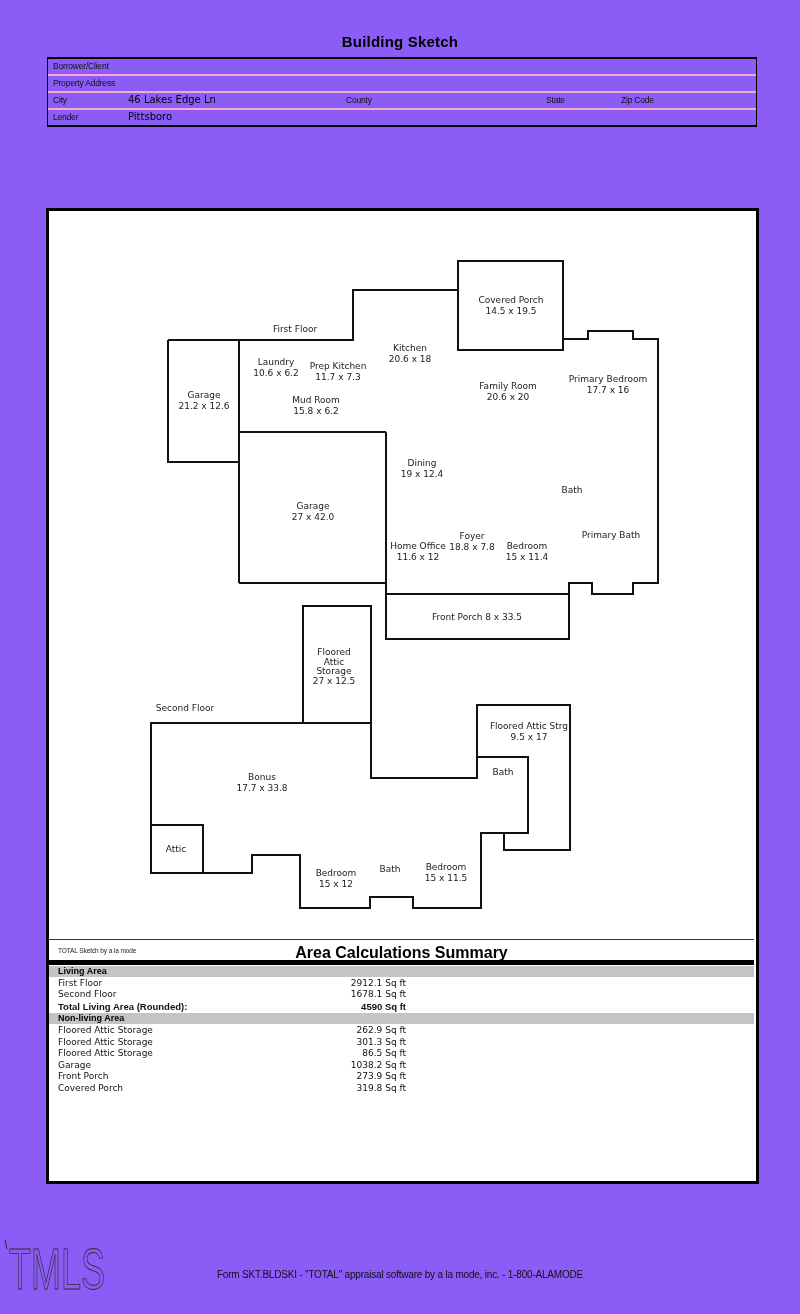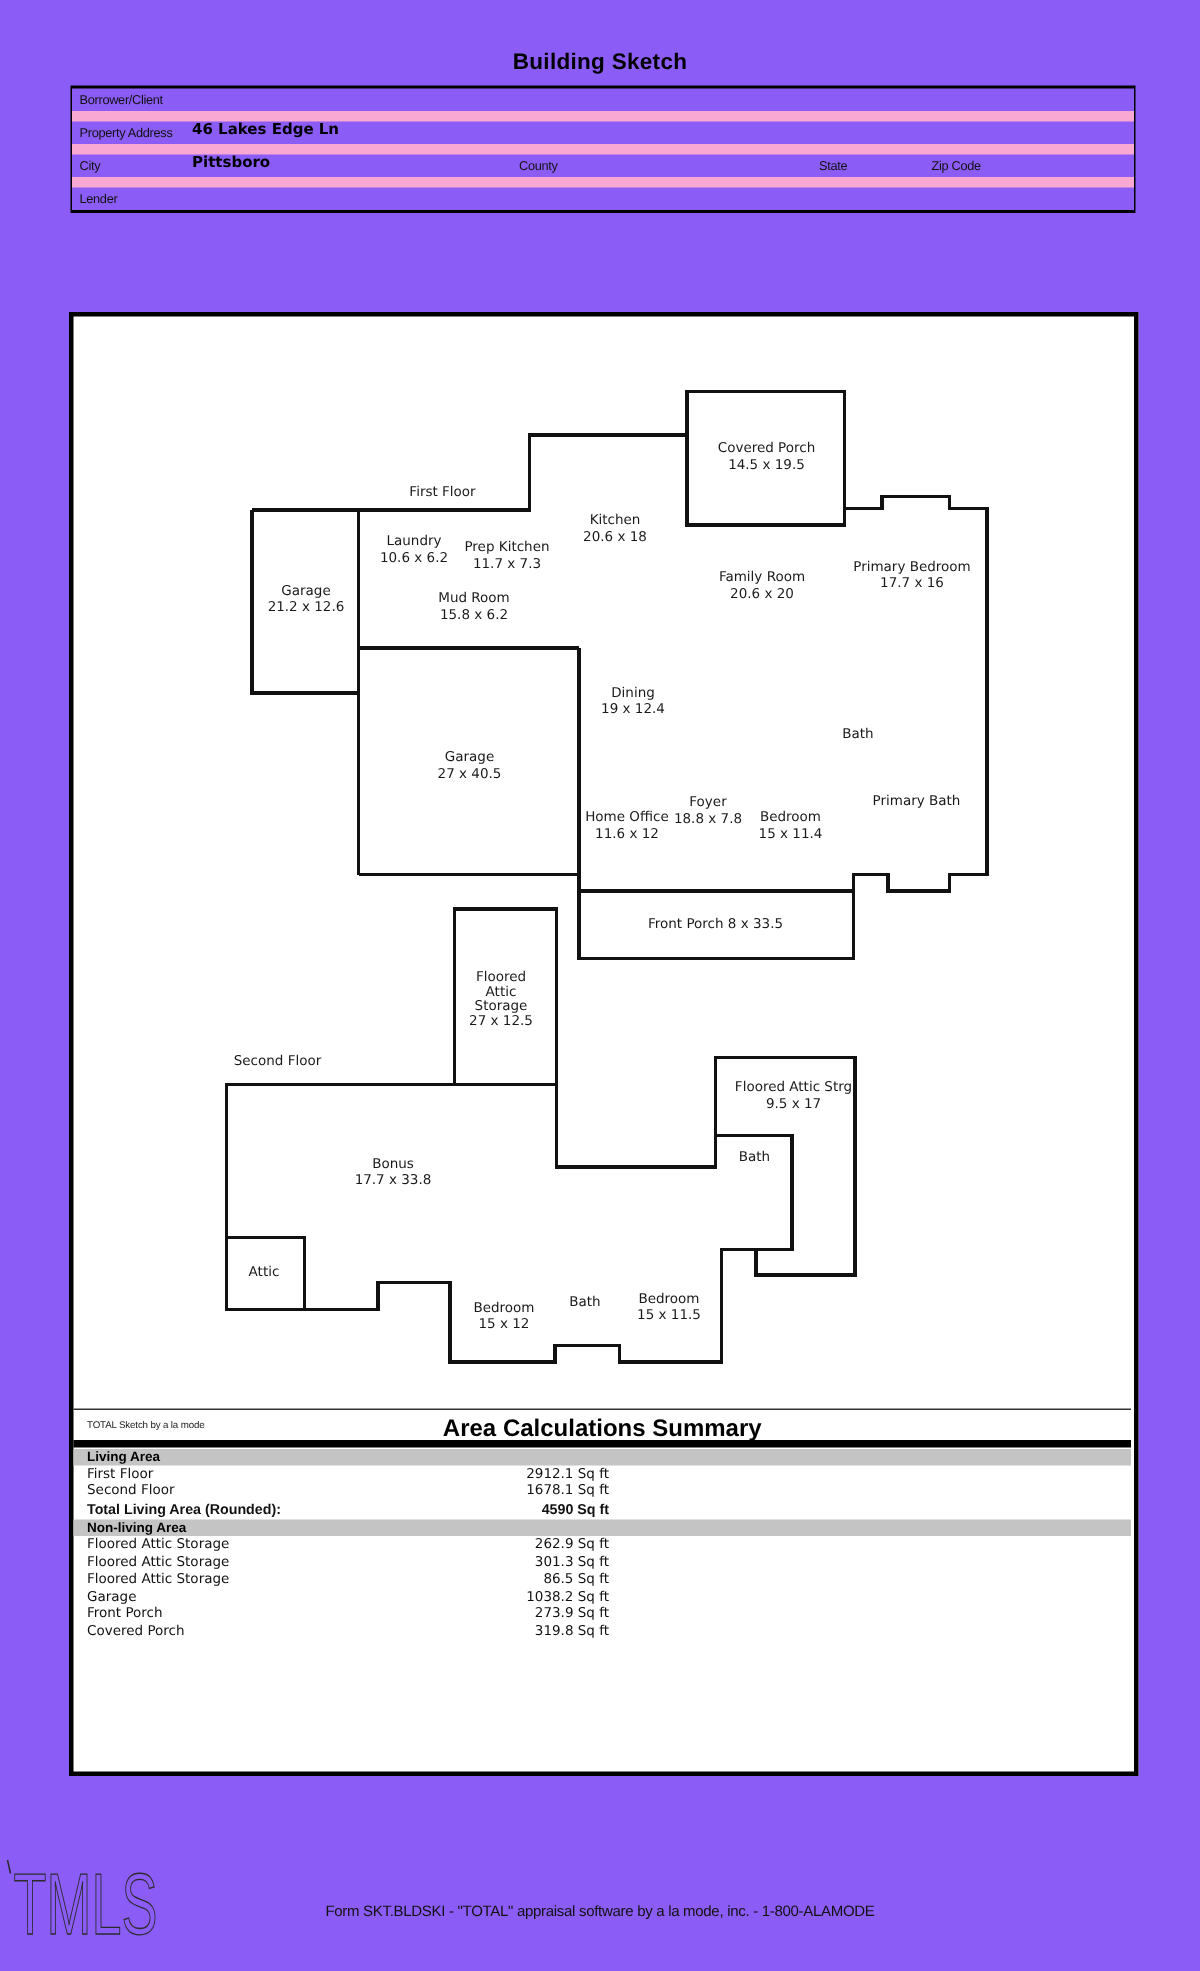--- a/index.html
+++ b/index.html
@@ -12,29 +12,29 @@
     position:absolute; top:33px; left:0; width:800px; text-align:center;
     font-size:15px; font-weight:bold; letter-spacing:.2px; color:#000;
   }
   
   #form-table {
     position:absolute; left:47px; top:57px; width:710px;
     border-top:2px solid #000; border-bottom:2px solid #000;
     border-left:1px solid #000; border-right:1px solid #000;
     box-sizing:border-box;
   }
-  .frow { position:relative; height:15px; border-top:7px solid #f9a8d4; }
+  .frow { position:relative; height:15px; border-top:2px solid #f9a8d4; }
   .frow:first-child { border-top:none; }
   .flabel {
     position:absolute; left:5px; top:2px;
     font-size:8.5px; color:#111; letter-spacing:-.2px;
   }
   .fvalue {
-    position:absolute; top:0;
-    font-family:"DejaVu Sans", sans-serif; font-size:10px; color:#000;font-weight:bold;
+    position:absolute; top:18px;
+    font-family:"DejaVu Sans", sans-serif; font-size:10px; color:#000;
   }
   
   #sketch-box {
     position:absolute; left:46px; top:208px; width:713px; height:976px;
     border:3px solid #000; box-sizing:border-box; background:#fff;
   }
   #walls { position:absolute; left:-3px; top:-3px; }
   
   .lbl {
     position:absolute; transform:translate(-50%,-50%);
@@ -154,21 +154,21 @@
   <div class="lbl" style="left:316px; top:405px;">
     <span>Mud Room</span>
     <span>15.8 x 6.2</span>
   </div>
   <div class="lbl" style="left:422px; top:468px;">
     <span>Dining</span>
     <span>19 x 12.4</span>
   </div>
   <div class="lbl" style="left:313px; top:511px;">
     <span>Garage</span>
-    <span>27 x 40.5</span>
+    <span>27 x 42.0</span>
   </div>
   <div class="lbl" style="left:572px; top:490px;">Bath</div>
   <div class="lbl" style="left:418px; top:551px;">
     <span>Home Office</span>
     <span>11.6 x 12</span>
   </div>
   <div class="lbl" style="left:472px; top:541px;">
     <span>Foyer</span>
     <span>18.8 x 7.8</span>
   </div>

